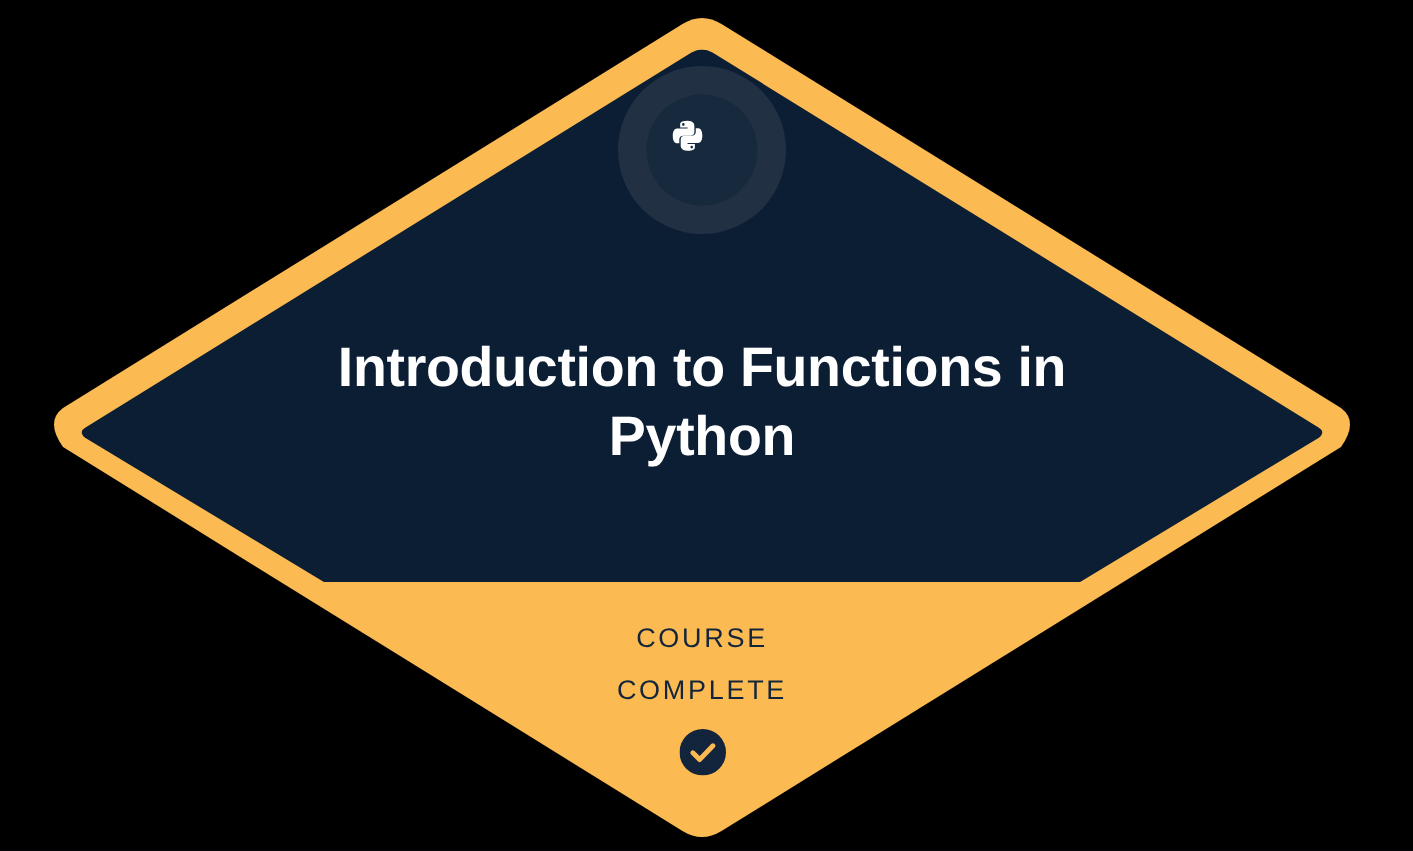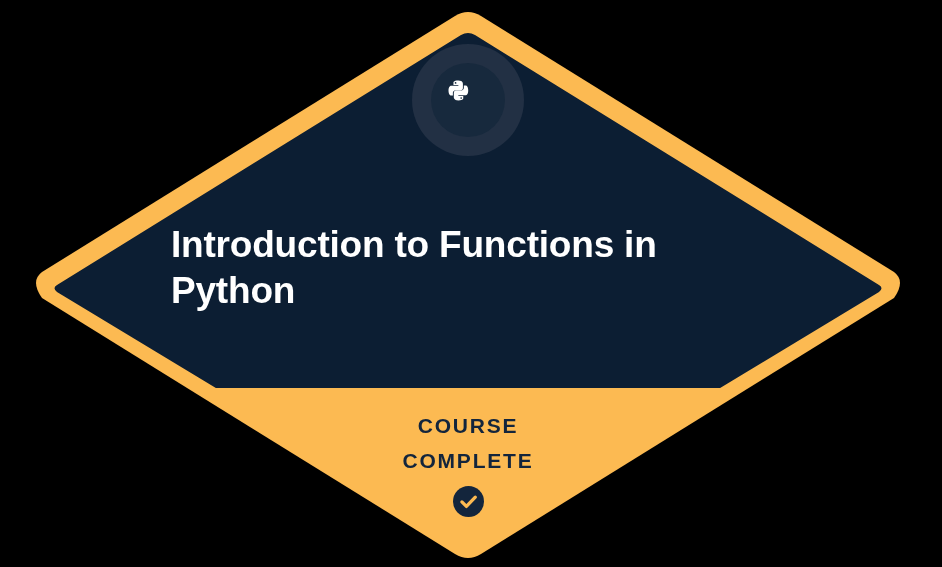--- a/index.html
+++ b/index.html
@@ -38,42 +38,42 @@
     width: 942px;
     height: 567px;
     pointer-events: none;
   }
 
   #course-title {
     position: absolute;
     left: 171px;
     top: 222px;
     width: 594px;
-    text-align: left;
+    text-align: center;
     color: #FFFFFF;
     font-family: "Liberation Sans", sans-serif;
     font-size: 37px;
     font-weight: bold;
     line-height: 46px;
     letter-spacing: -0.2px;
   }
 
   #status-block {
     position: absolute;
     left: 221px;
     top: 408px;
     width: 494px;
     text-align: center;
   }
 
   #status-label {
     color: #13253C;
     font-family: "Liberation Sans", sans-serif;
-    font-size: 21px;
-    font-weight: bold;
+    font-size: 18px;
+    font-weight: normal;
     line-height: 35px;
     letter-spacing: 1.8px;
     text-transform: uppercase;
     white-space: pre-line;
   }
 
   #check-badge {
     margin: 8px auto 0 auto;
     width: 31px;
     height: 31px;

